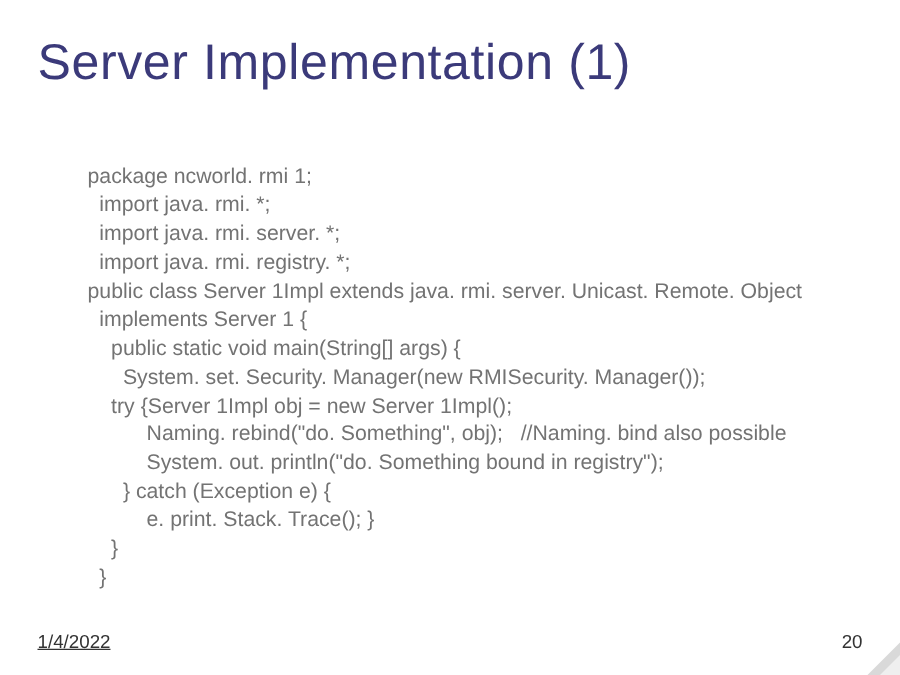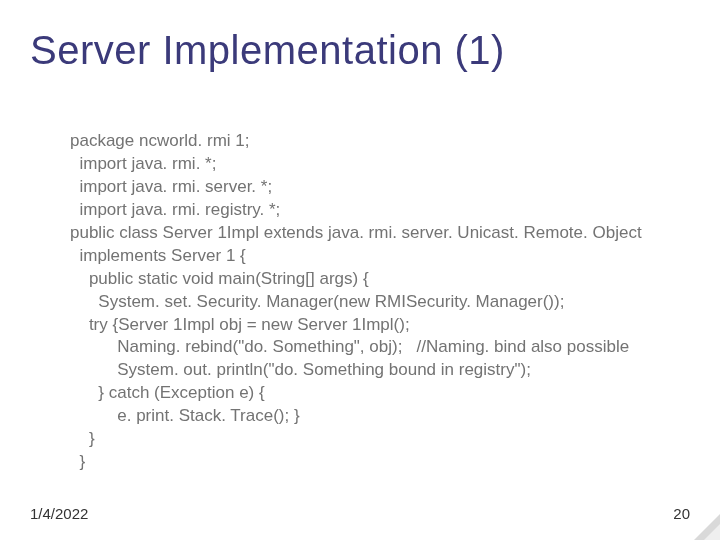--- a/index.html
+++ b/index.html
@@ -36,20 +36,21 @@
     line-height: 1.35;
     color: #737373;
     white-space: pre;
   }
   .footer-left {
     position: absolute;
     left: 30px;
     bottom: 18px;
     font-size: 15px;
     color: #333;
+    text-decoration: underline;
   }
   .footer-right {
     position: absolute;
     right: 30px;
     bottom: 18px;
     font-size: 15px;
     color: #333;
     text-align: center;
   }
   .corner {

